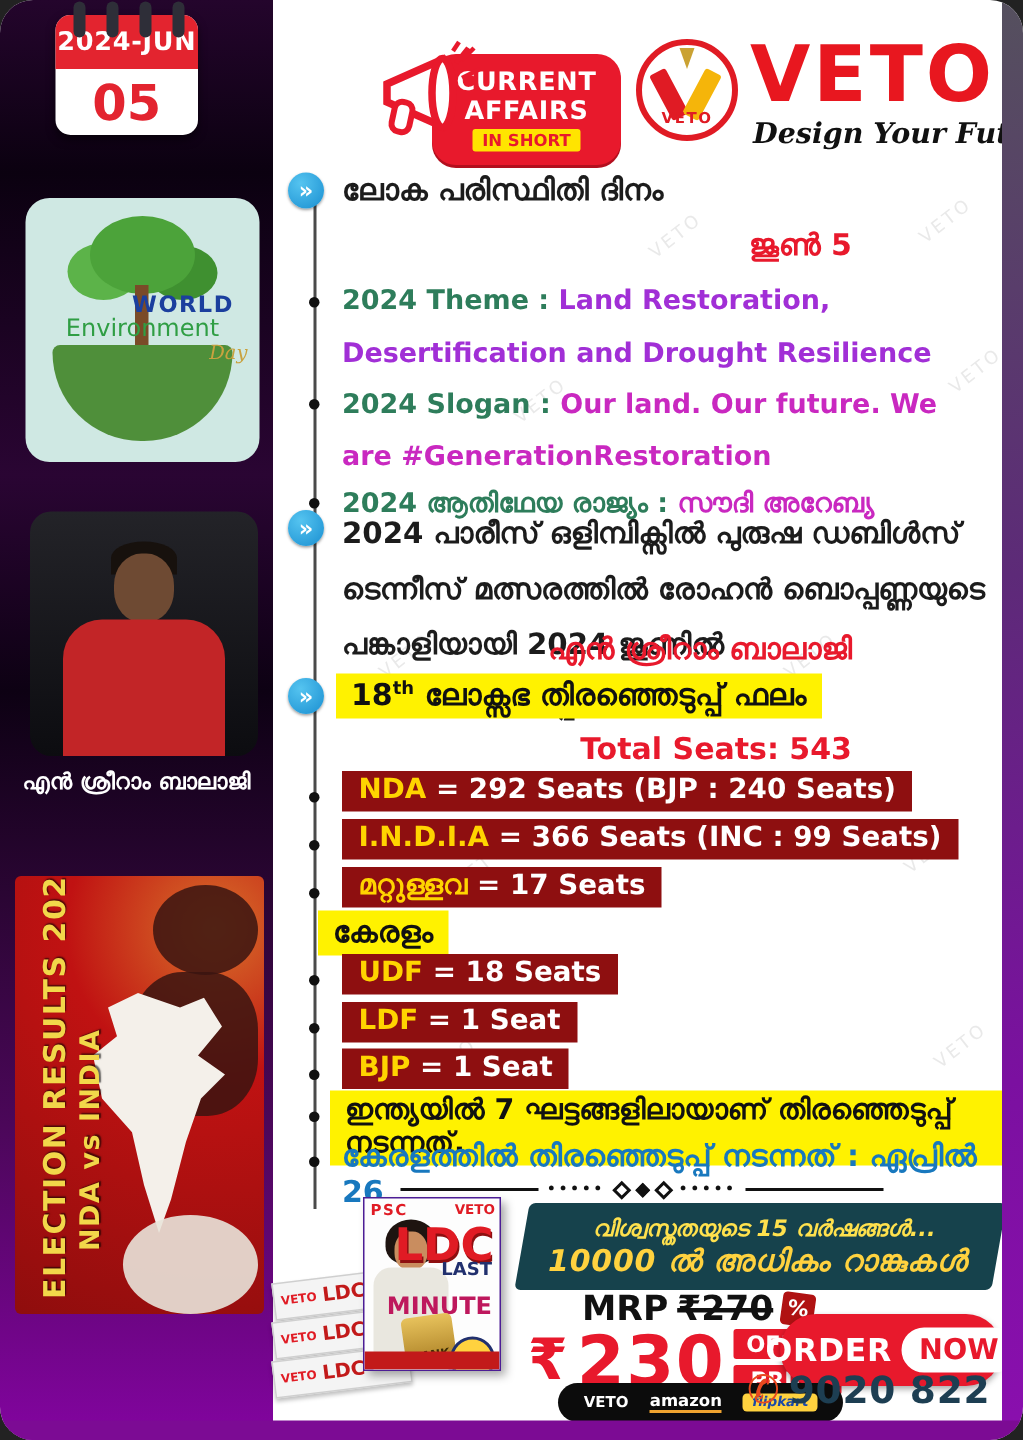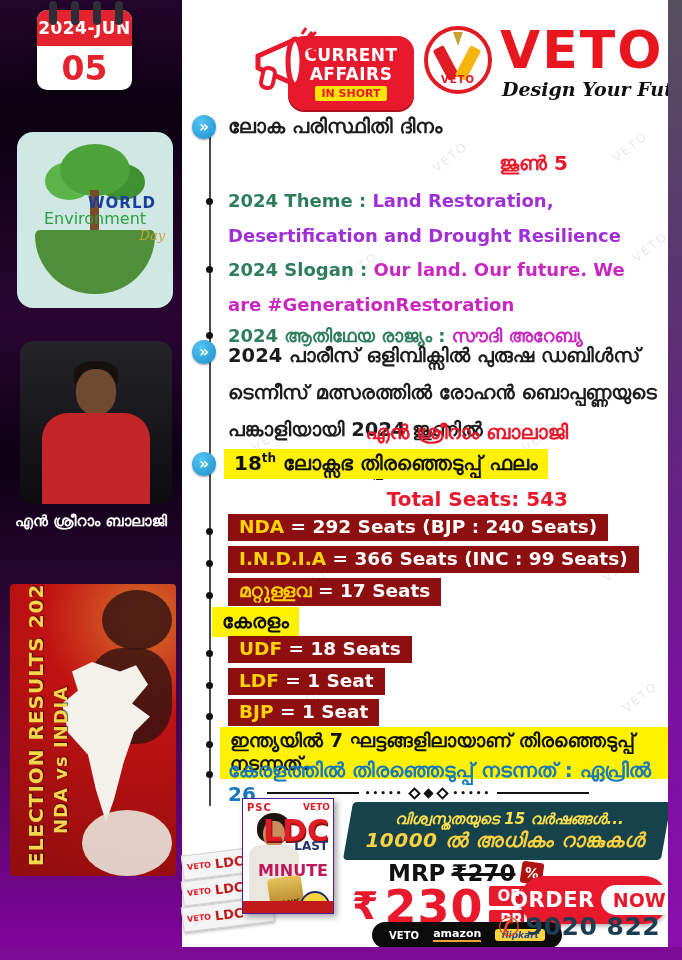--- a/index.html
+++ b/index.html
@@ -1,20 +1,21 @@
 <!DOCTYPE html>
 <html><head>
 <meta charset="utf-8">
 <style>
   * { margin:0; padding:0; box-sizing:border-box; }
   html,body { background:#222; }
   #poster {
     position:relative; width:682px; height:960px; margin:0 auto;
     background:#ffffff; overflow:hidden;
     font-family:"DejaVu Sans","Liberation Sans",sans-serif;
+    border-radius:22px;
   }
   
   .left-col {
     position:absolute; left:0; top:0; width:182px; height:960px;
     background:linear-gradient(180deg,#24052c 0%,#0b0110 12%,#2a0533 33%,#0d0113 48%,#2a0533 62%,#4b0759 78%,#8304a0 100%);
   }
   .calendar { position:absolute; left:37px; top:10px; width:95px; height:80px;
     background:#fff; border-radius:10px; box-shadow:0 3px 6px rgba(0,0,0,.5); }
   .calendar .cal-top { height:36px; background:#e3242f; border-radius:10px 10px 0 0;
     color:#fff; font-weight:bold; font-size:17px; display:flex; align-items:center; justify-content:center; letter-spacing:.5px;}

